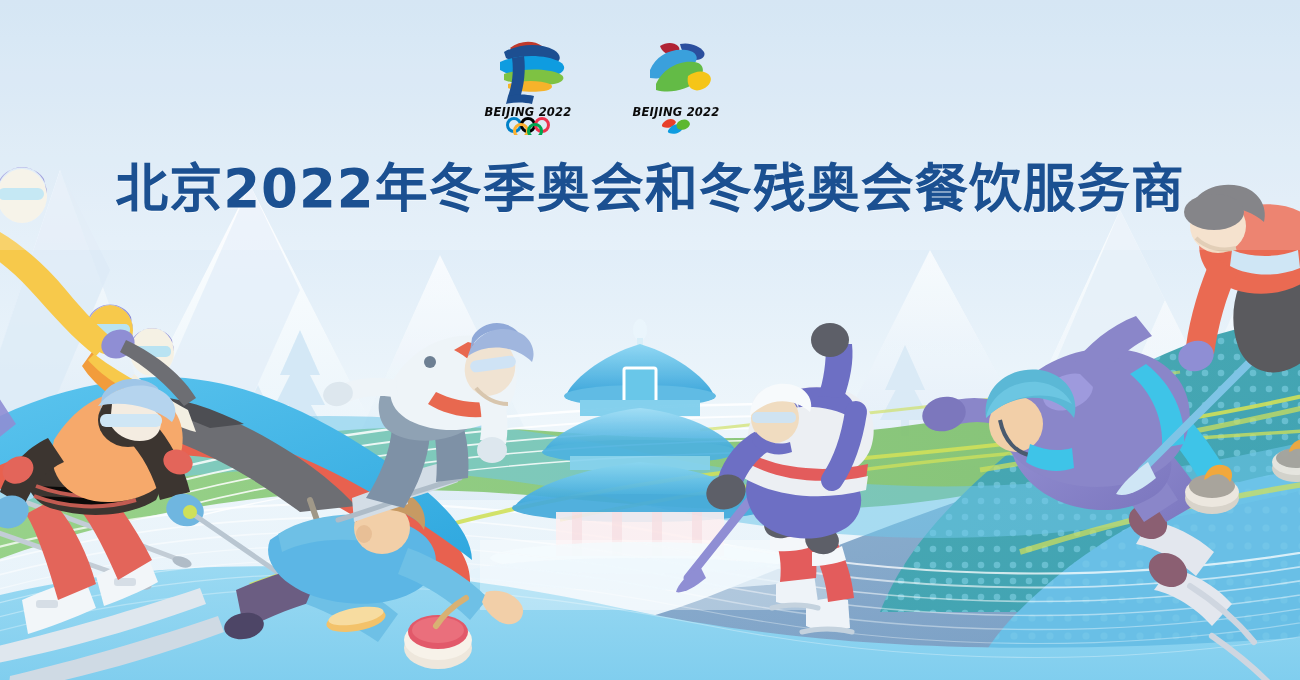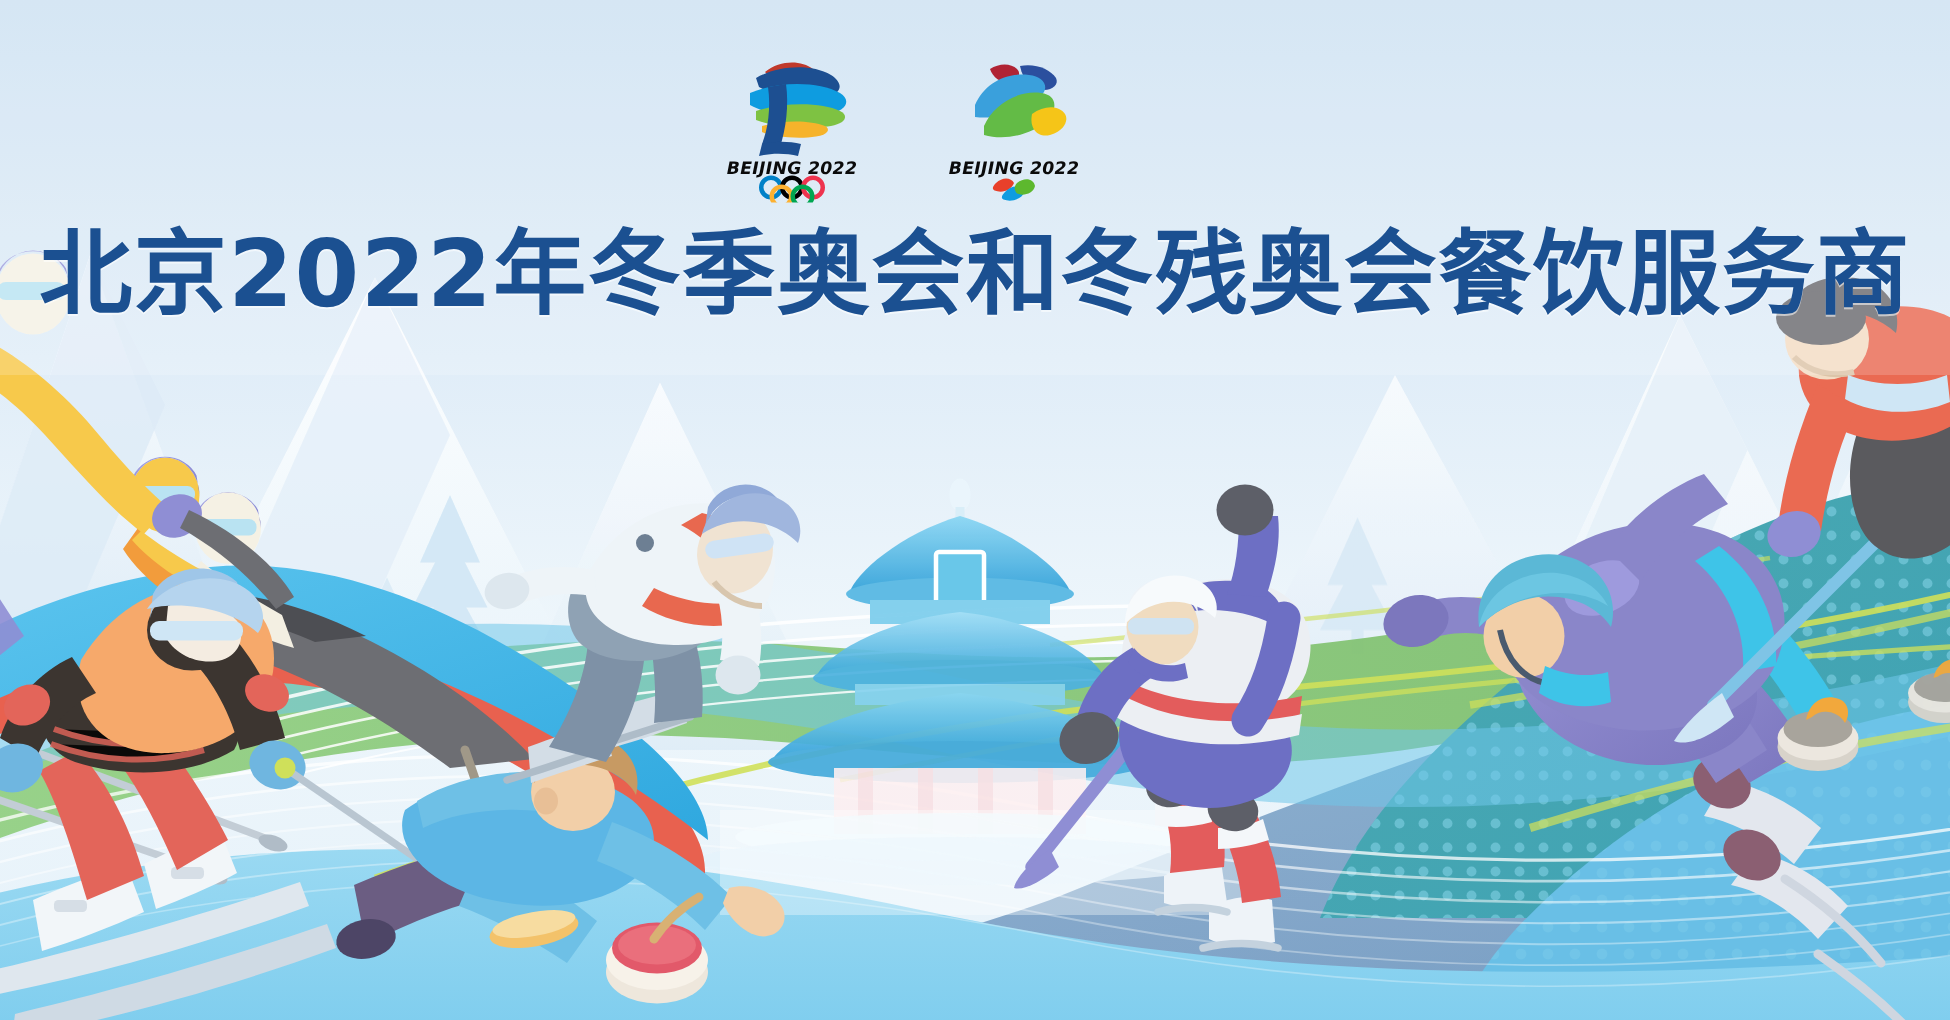--- a/index.html
+++ b/index.html
@@ -26,23 +26,23 @@
   }
   .emblem{width:100px;height:105px;position:relative;}
   .emblem svg{display:block;}
 
   
   #title-wrap{
     position:absolute;left:0;top:143px;width:1300px;
     text-align:center;z-index:45;
   }
   #main-title{
-    margin:5px;
+    margin:16px;
     font-family:"DejaVu Sans","Liberation Sans",sans-serif;
-    font-size:62px;
+    font-size:53px;
     font-weight:700;
     letter-spacing:1px;
     color:#1b5091;
     text-shadow:0 1px 0 rgba(255,255,255,.55);
     white-space:nowrap;
     line-height:1.12;
   }
 </style>
 </head>
 <body>

